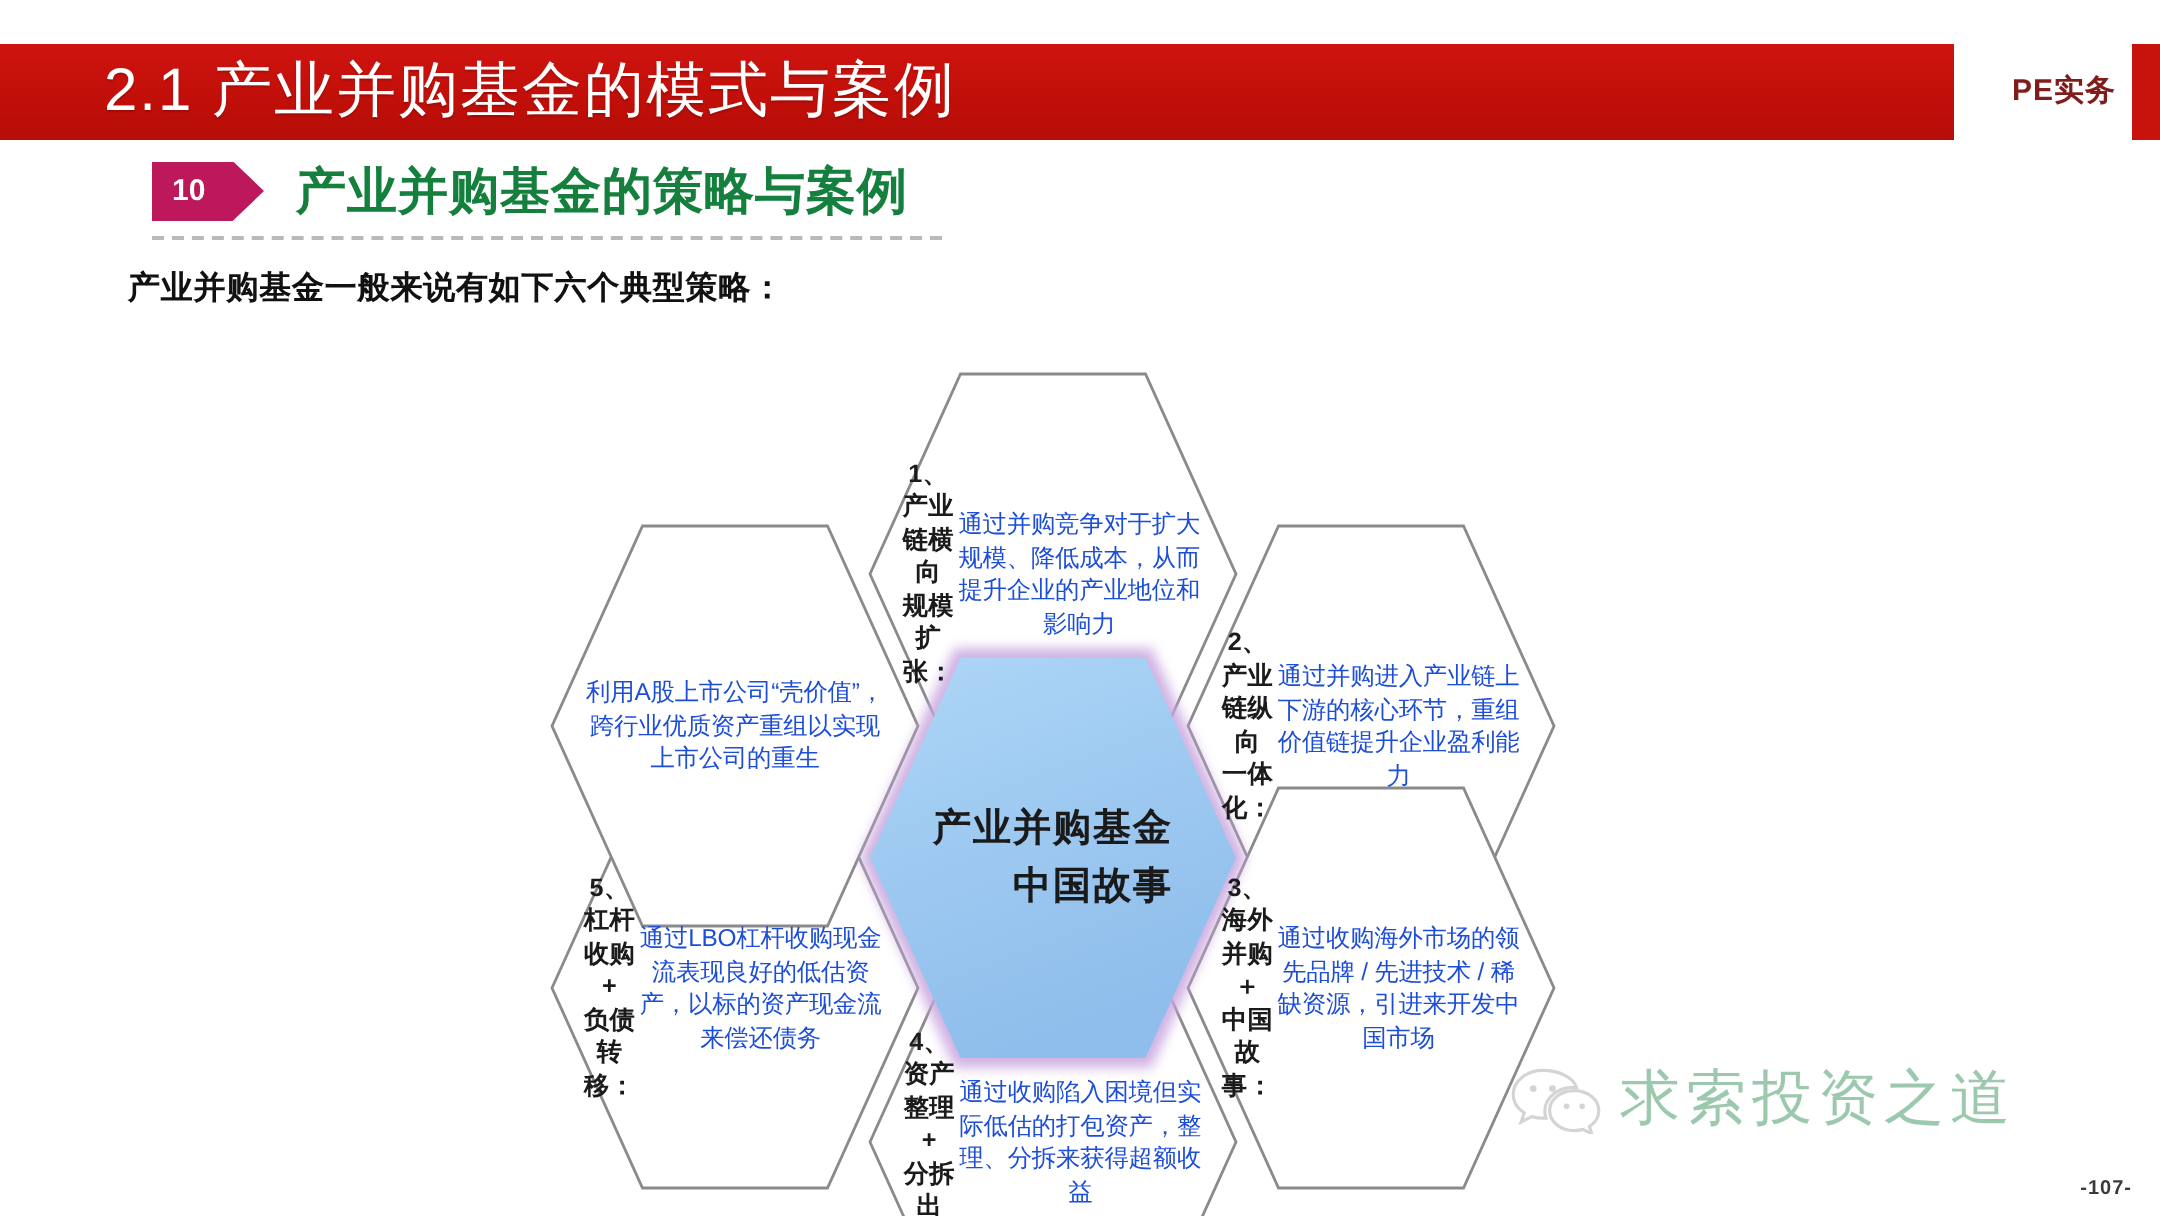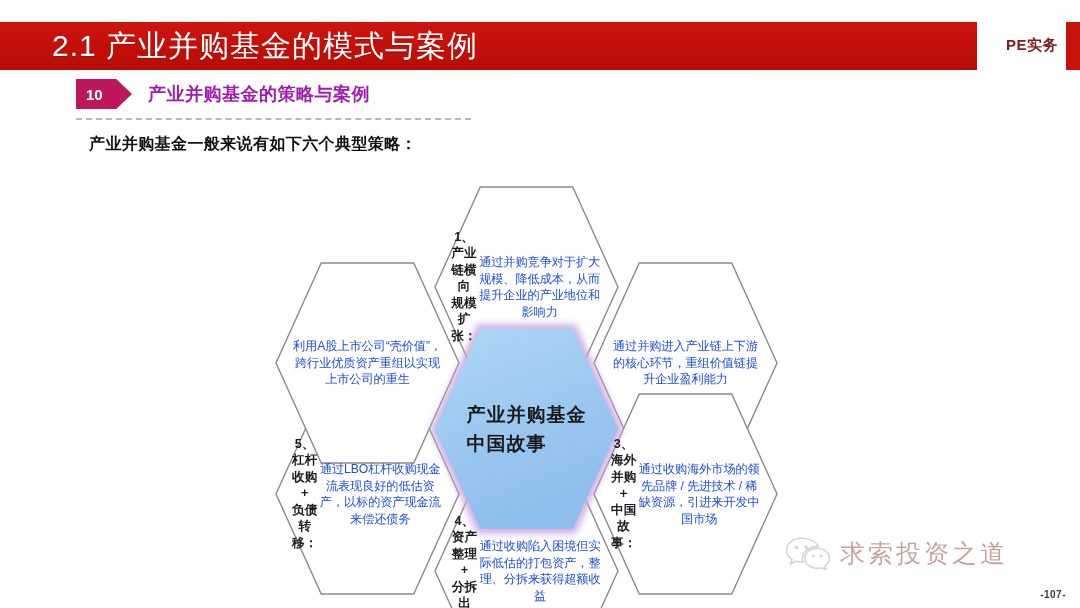--- a/index.html
+++ b/index.html
@@ -73,40 +73,40 @@
     font-size: 15px;
     font-weight: bold;
     display: flex;
     align-items: center;
     padding-left: 10px;
     box-sizing: border-box;
     clip-path: polygon(0 0, 72% 0, 100% 50%, 72% 100%, 0 100%);
   }
   #section-title {
     margin-left: 16px;
-    font-size: 18px;
-    font-weight: bold;
-    color: #a21caf;
+    font-size: 25px;
+    font-weight: bold;
+    color: #15803d;
     white-space: nowrap;
     letter-spacing: .5px;
     font-family: Liberation Mono, monospace;
   }
   #section-underline {
     position: absolute;
     left: 76px;
     top: 118px;
     width: 395px;
     height: 0;
     border-top: 2px dashed #b9b9b9;
   }
 
   
   #lead-text {
     position: absolute;
-    left: 89px;
+    left: 64px;
     top: 134px;
     font-size: 16px;
     font-weight: bold;
     color: #111111;
     letter-spacing: .4px;
     white-space: nowrap;
   }
 
   
   #hex-diagram {
@@ -166,21 +166,21 @@
   
   #hex-center {
     position: absolute;
     left: 186px;
     top: 150px;
     width: 185px;
     height: 202px;
     display: flex;
     align-items: center;
     justify-content: center;
-    text-align: left;
+    text-align: right;
     font-family: Liberation Serif, serif;
   }
   #hex-center .glow {
     position: absolute;
     left: -6px;
     top: -6px;
     width: 197px;
     height: 214px;
     filter: blur(3px);
     opacity: .85;
@@ -209,22 +209,22 @@
     bottom: 38px;
     display: flex;
     align-items: center;
     opacity: .42;
   }
   #wechat-icon {
     margin-right: 9px;
     line-height: 0;
   }
   #watermark-text {
-    font-size: 25px;
-    color: #7f1d1d;
+    font-size: 30px;
+    color: #15803d;
     letter-spacing: 3px;
     font-family: "DejaVu Sans", sans-serif;
     white-space: nowrap;
   }
   #page-number {
     position: absolute;
     right: 14px;
     bottom: 8px;
     font-size: 10px;
     font-weight: bold;
@@ -258,20 +258,24 @@
       <span>1、产业链横向</span><br>
       <span>规模扩张：</span>
     </div>
     <div class="hex-body">通过并购竞争对于扩大规模、降低成本，从而提升企业的产业地位和影响力</div>
   </div>
 
   <div class="hex" id="hex-2">
     <svg class="hex-shape" viewBox="0 0 185 202" preserveAspectRatio="none">
       <polygon points="46.25,1 138.75,1 184,101 138.75,201 46.25,201 1,101" fill="#ffffff" stroke="#8a8a8a" stroke-width="1.4"></polygon>
     </svg>
+    <div class="hex-title">
+      <span>2、产业链纵向</span><br>
+      <span>一体化：</span>
+    </div>
     <div class="hex-body">通过并购进入产业链上下游的核心环节，重组价值链提升企业盈利能力</div>
   </div>
 
   <div class="hex" id="hex-3">
     <svg class="hex-shape" viewBox="0 0 185 202" preserveAspectRatio="none">
       <polygon points="46.25,1 138.75,1 184,101 138.75,201 46.25,201 1,101" fill="#ffffff" stroke="#8a8a8a" stroke-width="1.4"></polygon>
     </svg>
     <div class="hex-title">
       <span>3、海外并购 ＋</span><br>
       <span>中国故事：</span>

